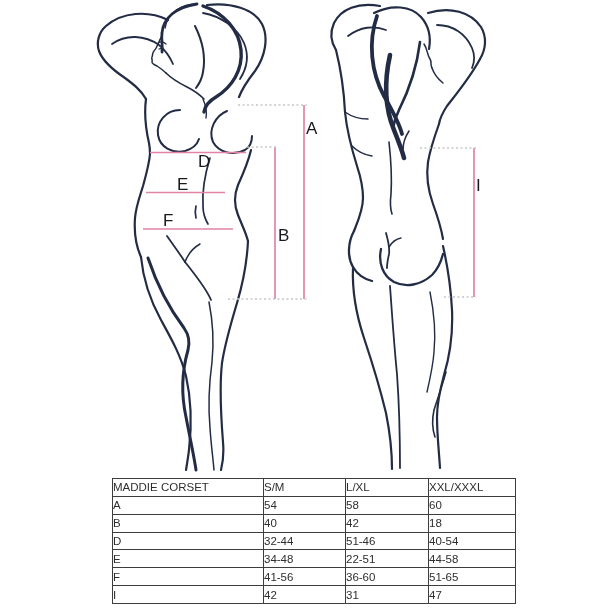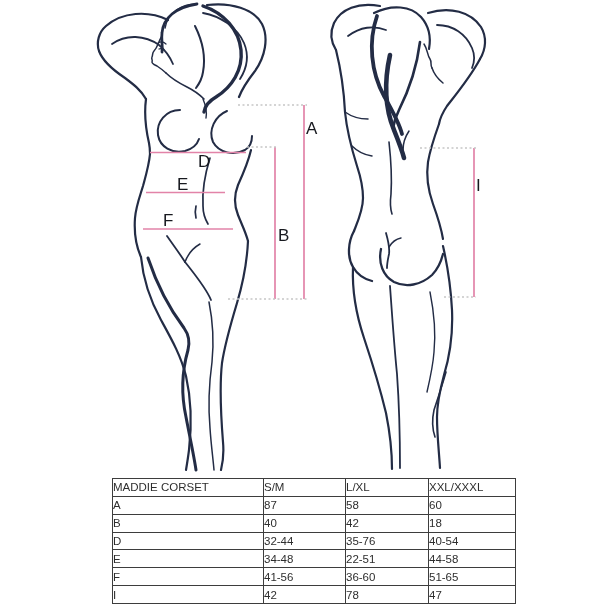--- a/index.html
+++ b/index.html
@@ -143,50 +143,50 @@
     </colgroup>
     <tbody>
       <tr>
         <td class="lbl">MADDIE CORSET</td>
         <td class="val">S/M</td>
         <td class="val">L/XL</td>
         <td class="val">XXL/XXXL</td>
       </tr>
       <tr>
         <td class="lbl">A</td>
-        <td class="val">87</td>
+        <td class="val">54</td>
         <td class="val">58</td>
         <td class="val">60</td>
       </tr>
       <tr>
         <td class="lbl">B</td>
         <td class="val">40</td>
         <td class="val">42</td>
         <td class="val">18</td>
       </tr>
       <tr>
         <td class="lbl">D</td>
         <td class="val">32-44</td>
-        <td class="val">35-76</td>
+        <td class="val">51-46</td>
         <td class="val">40-54</td>
       </tr>
       <tr>
         <td class="lbl">E</td>
         <td class="val">34-48</td>
         <td class="val">22-51</td>
         <td class="val">44-58</td>
       </tr>
       <tr>
         <td class="lbl">F</td>
         <td class="val">41-56</td>
         <td class="val">36-60</td>
         <td class="val">51-65</td>
       </tr>
       <tr>
         <td class="lbl">I</td>
         <td class="val">42</td>
-        <td class="val">78</td>
+        <td class="val">31</td>
         <td class="val">47</td>
       </tr>
     </tbody>
   </table>
 
 </div>
 
 </body></html>

